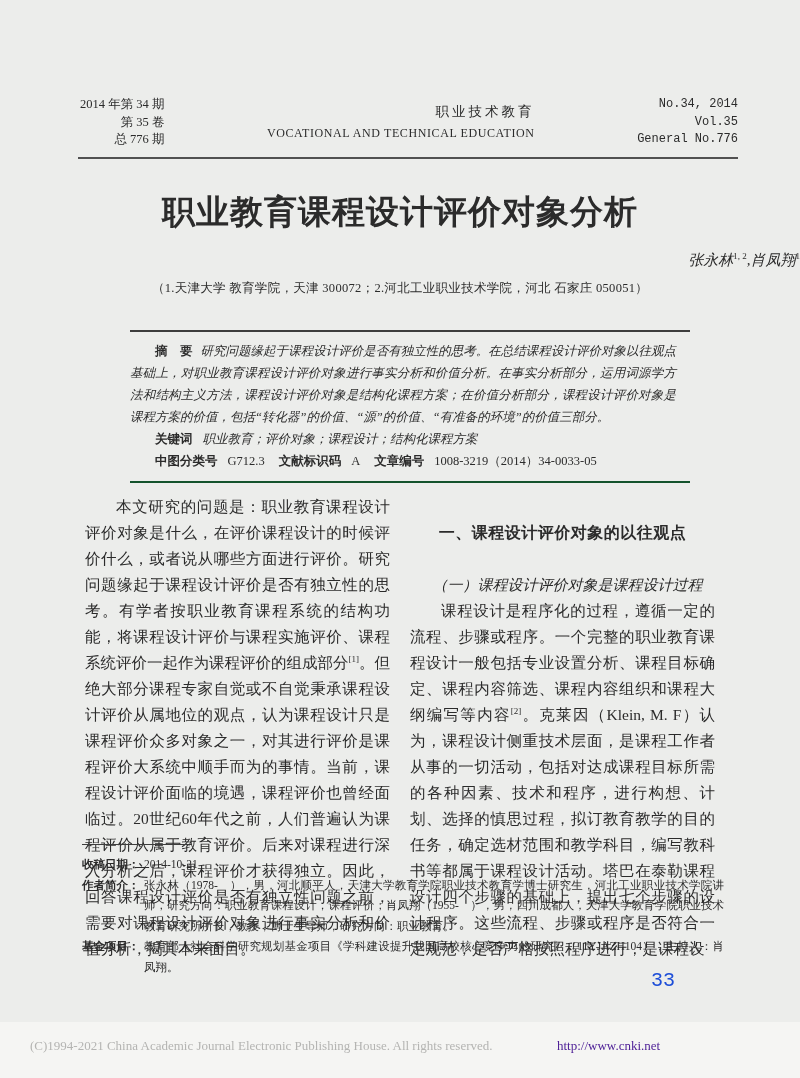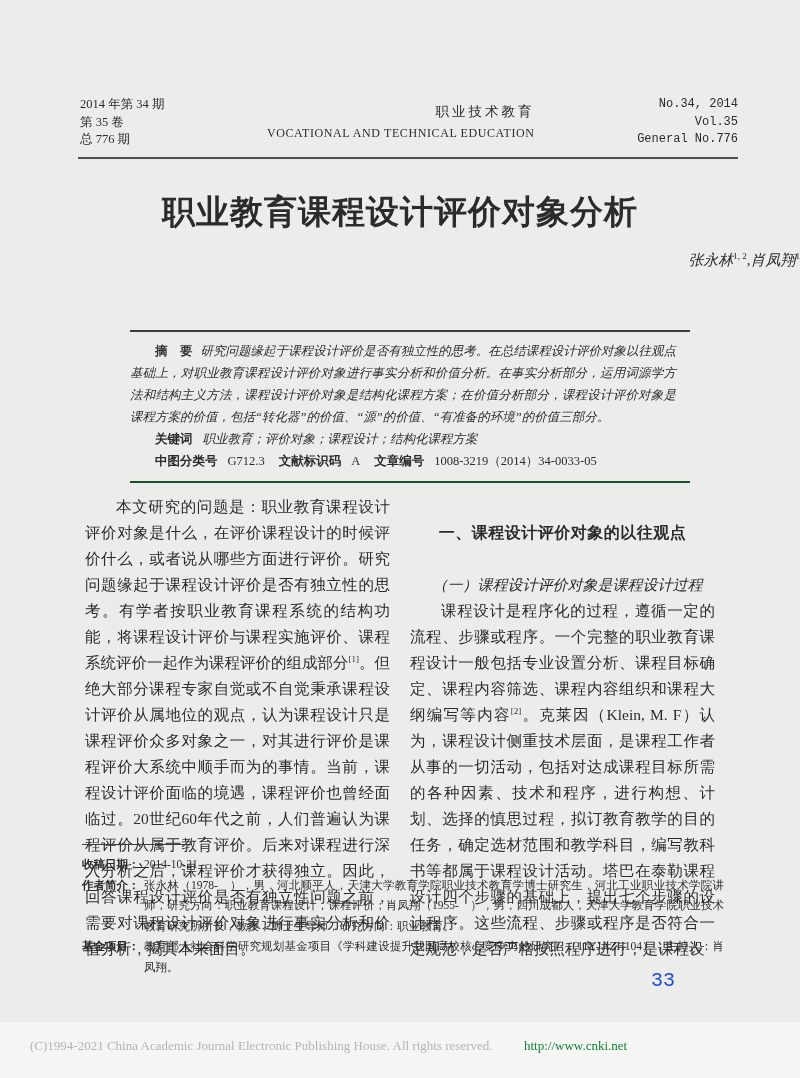--- a/index.html
+++ b/index.html
@@ -5,21 +5,21 @@
   * { margin:0; padding:0; box-sizing:border-box; }
   html,body { background:#d8d8d6; }
   .page {
     position:relative; width:800px; height:1078px; margin:0 auto;
     background:#ecedeb; overflow:hidden;
     font-family:"Liberation Serif","DejaVu Serif",serif; color:#2b2b2b;
   }
   
   .header { position:absolute; top:96px; left:80px; width:658px;
             display:flex; justify-content:space-between; align-items:center; }
-  .hdr-left  { text-align:left; font-size:12.5px; line-height:17.5px; }
+  .hdr-left  { text-align:right; font-size:12.5px; line-height:17.5px; }
   .hdr-center{ text-align:right; }
   .hdr-center .cn { font-size:13.5px; letter-spacing:3px; }
   .hdr-center .en { font-size:12px; letter-spacing:0.6px; margin-top:5px; }
   .hdr-right { text-align:right; font-size:12px; line-height:17.5px;font-family:Liberation Mono, monospace; }
   .header-rule { position:absolute; top:157px; left:78px; width:660px; height:2px; background:#515151; }
   
   .title { position:absolute; top:190px; left:0; width:100%; text-align:center;
            font-size:33px; font-weight:bold; letter-spacing:1px; }
   .authors { position:absolute; top:251px; left:0; width:100%; text-align:right;
              font-size:15px; font-style:italic; }
@@ -57,21 +57,21 @@
   .fn { position:relative; padding-left:62px; text-align:justify; }
   .fn .lbl { position:absolute; left:0; top:0; font-weight:bold;
              font-family:"Liberation Sans","DejaVu Sans",sans-serif; }
   
   .page-number { position:absolute; top:969px; left:651px; font-size:20px;
                  font-family:Liberation Mono, monospace; color:#1d4ed8; }
   .bottom-strip { position:absolute; top:1022px; left:0; width:800px; height:56px; background:#f5f5f3; }
   .copyright { position:absolute; top:1038px; left:0; width:800px;
                font-size:13px; color:#b4b4b2; }
   .cr-left  { position:absolute; left:30px; white-space:nowrap; }
-  .cr-right { position:absolute; left:524px; color:#15803d; text-decoration:none; }
+  .cr-right { position:absolute; left:557px; color:#4c1d95; text-decoration:none; }
 </style>
 </head>
 <body>
 
 <div class="page">
 
   <div class="header">
     <div class="hdr-left">
       <div>2014 年第 34 期</div>
       <div>第 35 卷</div>
@@ -86,20 +86,21 @@
       <div>Vol.35</div>
       <div>General No.776</div>
     </div>
   </div>
   <div class="header-rule"></div>
 
   <h1 class="title">职业教育课程设计评价对象分析</h1>
   <div class="authors">
     <span>张永林</span><sup>1, 2</sup><span>,</span><span>肖凤翔</span><sup>1</sup>
   </div>
+  <div class="affiliation">（1.天津大学 教育学院，天津 300072；2.河北工业职业技术学院，河北 石家庄 050051）</div>
 
   <div class="abstract">
     <p><span class="abs-label">摘　要</span><span>研究问题缘起于课程设计评价是否有独立性的思考。在总结课程设计评价对象以往观点基础上，对职业教育课程设计评价对象进行事实分析和价值分析。在事实分析部分，运用词源学方法和结构主义方法，课程设计评价对象是结构化课程方案；在价值分析部分，课程设计评价对象是课程方案的价值，包括“转化器”的价值、“源”的价值、“有准备的环境”的价值三部分。</span></p>
     <p class="kw-line"><span class="kw-label">关键词</span><span class="kw-val">职业教育；评价对象；课程设计；结构化课程方案</span></p>
     <p class="meta-line"><span class="meta-label">中图分类号</span><span class="meta-val">G712.3</span><span class="meta-label">文献标识码</span><span class="meta-val">A</span><span class="meta-label">文章编号</span><span class="meta-val">1008-3219（2014）34-0033-05</span></p>
   </div>
 
   <div class="columns">
     <div class="col">
       <p><span>本文研究的问题是：职业教育课程设计评价对象是什么，在评价课程设计的时候评价什么，或者说从哪些方面进行评价。研究问题缘起于课程设计评价是否有独立性的思考。有学者按职业教育课程系统的结构功能，将课程设计评价与课程实施评价、课程系统评价一起作为课程评价的组成部分</span><span class="sup-ref">[1]</span><span>。但绝大部分课程专家自觉或不自觉秉承课程设计评价从属地位的观点，认为课程设计只是课程评价众多对象之一，对其进行评价是课程评价大系统中顺手而为的事情。当前，课程设计评价面临的境遇，课程评价也曾经面临过。20世纪60年代之前，人们普遍认为课程评价从属于教育评价。后来对课程进行深入分析之后，课程评价才获得独立。因此，回答课程设计评价是否有独立性问题之前，需要对课程设计评价对象进行事实分析和价值分析，揭其本来面目。</span></p>

